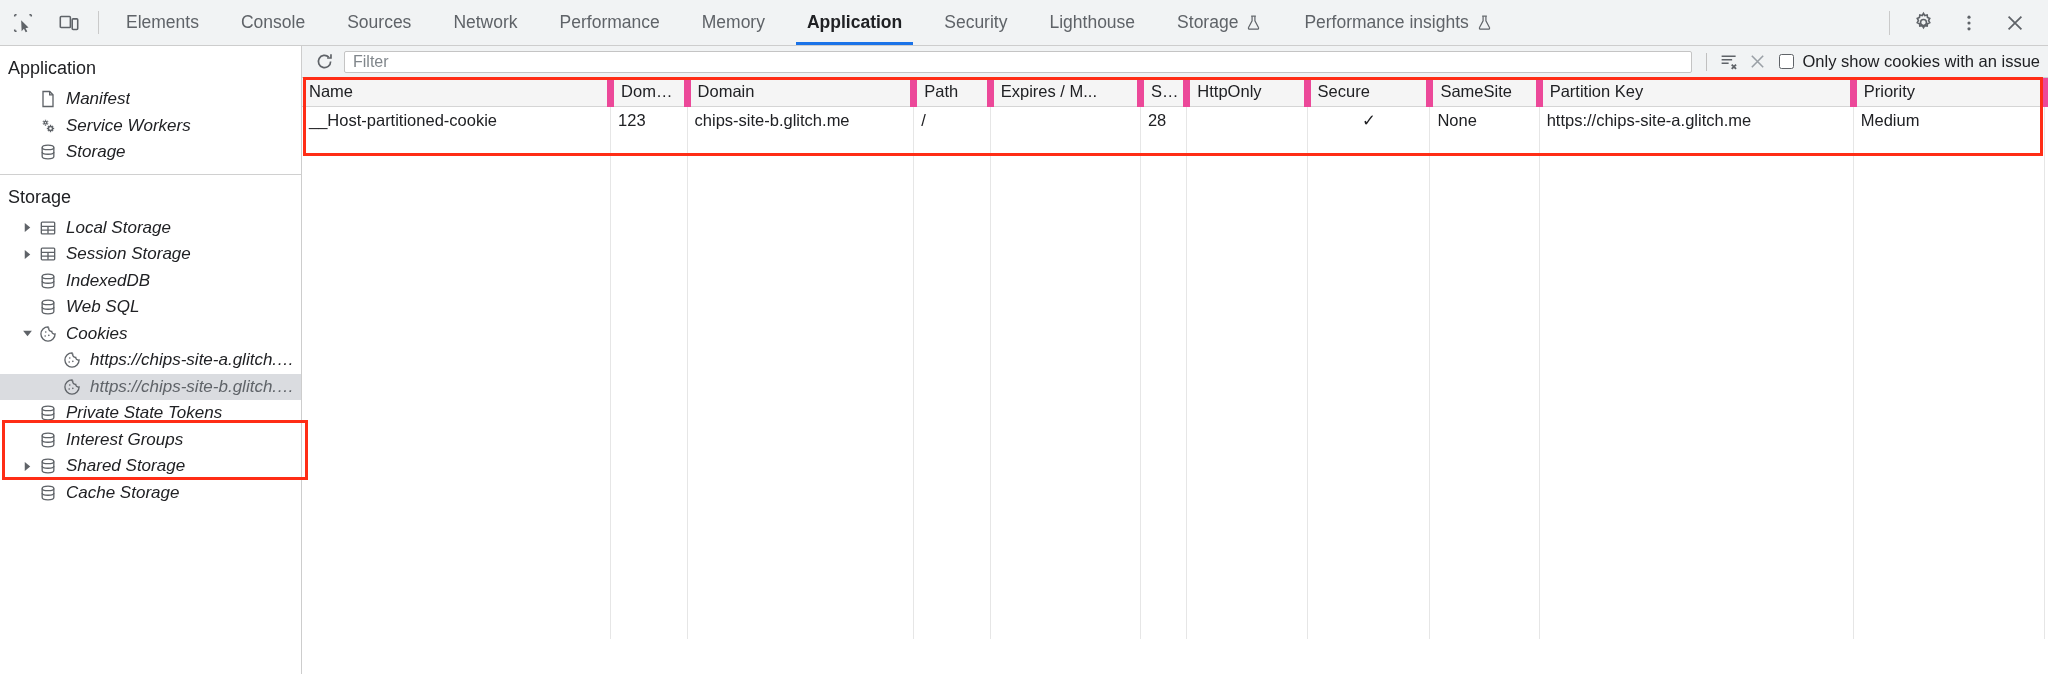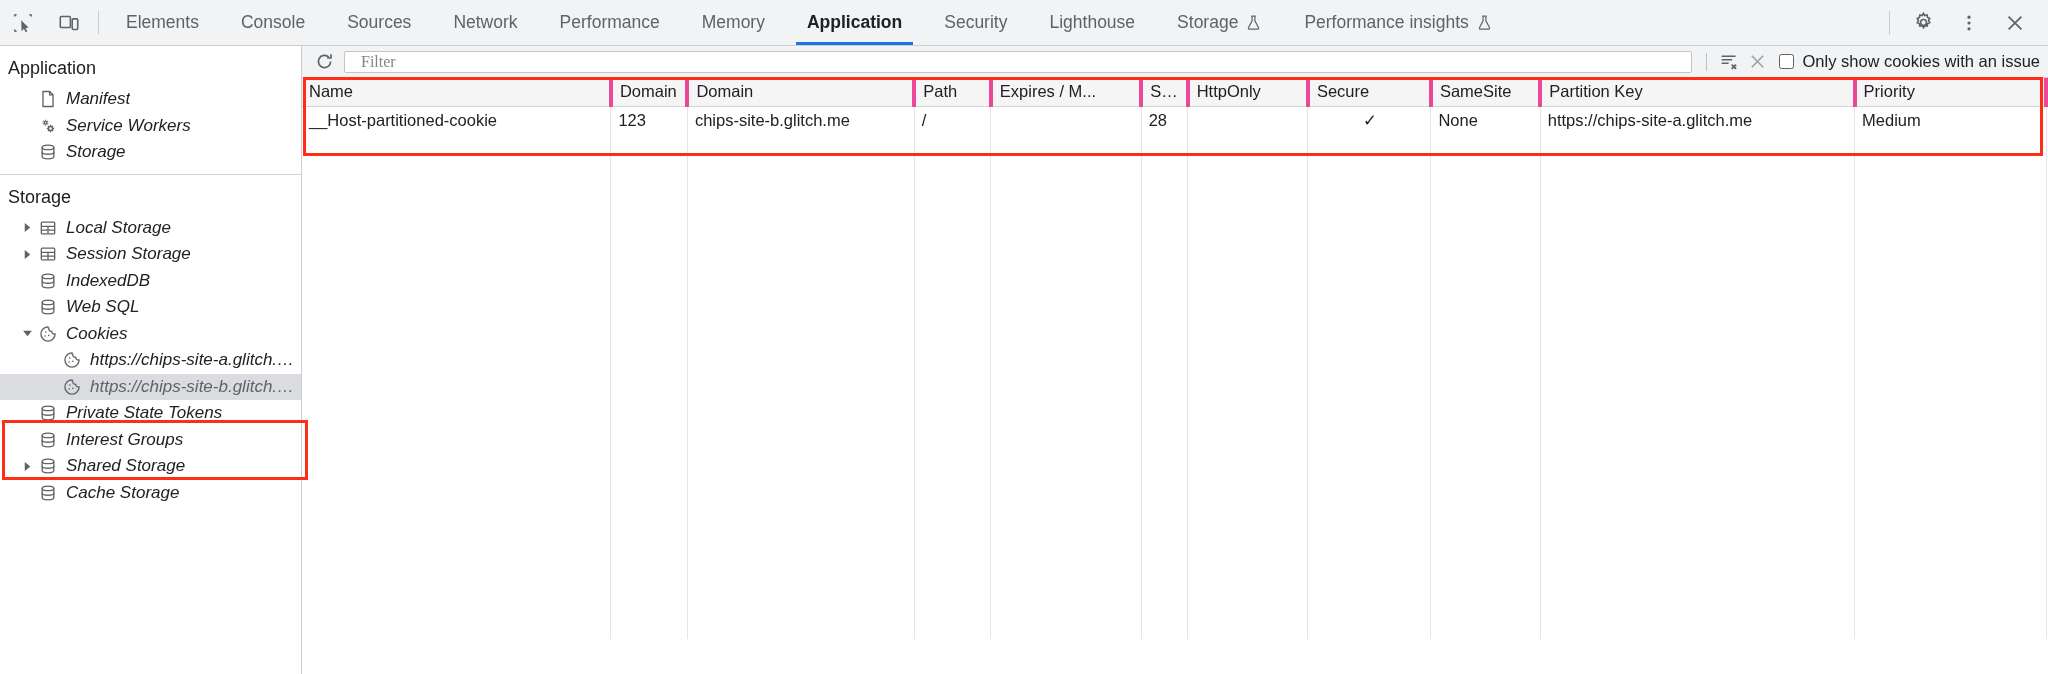--- a/index.html
+++ b/index.html
@@ -95,43 +95,43 @@
     display: flex; align-items: center; padding: 0 8px; gap: 0;
   }
   .fb-btn {
     width: 28px; height: 26px; display: flex; align-items: center; justify-content: center;
     color: #5f6368; flex: none;
   }
   .fb-btn.dim { color: #9aa0a6; }
   .filter-input {
     flex: 1; height: 22px; margin: 0 6px;
     background: #ffffff; border: 1px solid #c4c4c4; border-radius: 2px;
-    font-size: 16px; font-family: Liberation Serif, serif;
-    color: #202124; padding: 0 16px; outline: none; min-width: 0;
+    font-size: 16px; font-family: Liberation Sans, sans-serif;
+    color: #202124; padding: 0 8px; outline: none; min-width: 0;
   }
   .filter-input::placeholder { color: #80868b; }
   .fb-sep { width: 1px; height: 18px; background: #c0c0c0; margin: 0 8px; flex: none; }
   .fb-check {
     display: flex; align-items: center; gap: 8px; margin-left: 8px;
     font-size: 16.5px; color: #202124; white-space: nowrap;
   }
   .cbox {
     width: 15px; height: 15px; border: 1.5px solid #5f6368; border-radius: 2.5px;
     background: #fff; flex: none;
   }
 
   
   .tablewrap { flex: 1; min-height: 0; overflow: hidden; position: relative; }
   table.cookies { width: 100%; border-collapse: collapse; table-layout: fixed; }
   table.cookies th {
     background: #f5f5f5;
     font-weight: normal; font-size: 16.5px; color: #202124;
     text-align: left; padding: 4px 6px 5px 7px;
     height: 27px;
-    border-right: 4px solid #ec4899;
+    border-right: 7px solid #ec4899;
     border-bottom: 1px solid #d5d5d5;
     white-space: nowrap; overflow: hidden; text-overflow: ellipsis;
   }
   table.cookies td {
     font-size: 16.5px; color: #202124;
     padding: 4px 6px 5px 7px; height: 28px;
     border-right: 1px solid #e6e6e6;
     white-space: nowrap; overflow: hidden; text-overflow: ellipsis;
     vertical-align: middle;
   }

